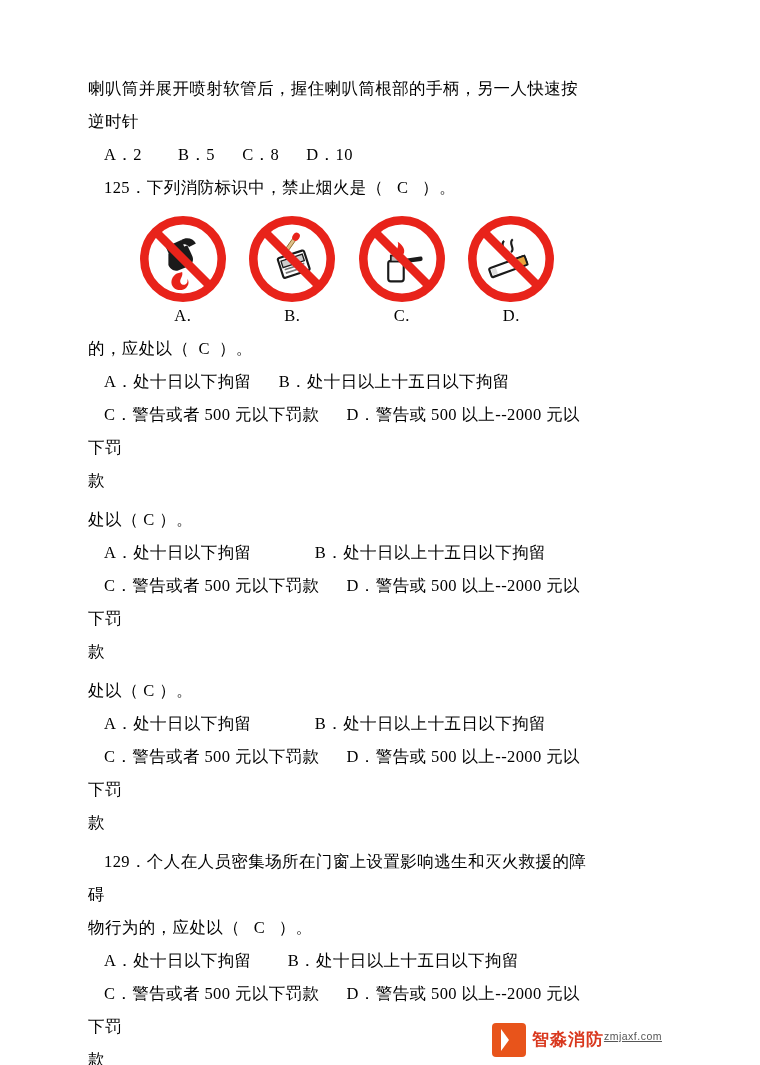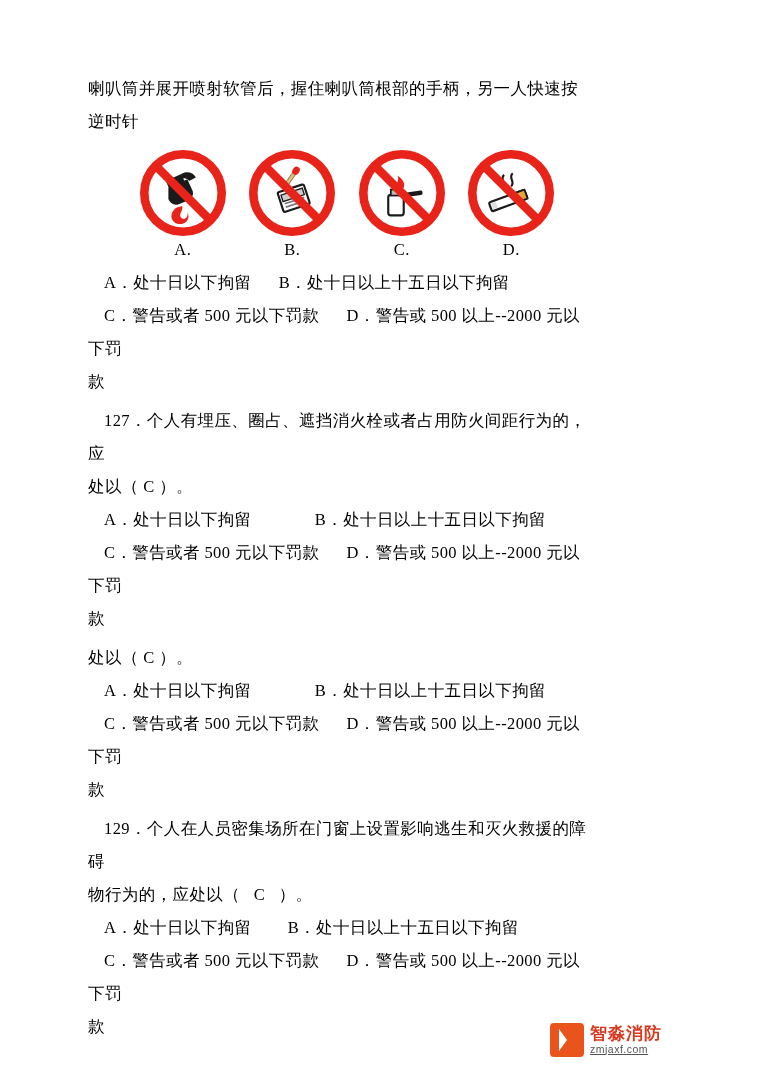--- a/index.html
+++ b/index.html
@@ -101,21 +101,21 @@
     content: "";
     position: absolute;
     left: 9px; top: 6px;
     width: 0; height: 0;
     border-left: 8px solid #ffffff;
     border-top: 11px solid transparent;
     border-bottom: 11px solid transparent;
   }
   .logo-text {
     display: flex;
-    flex-direction: column;
+    flex-direction: row;
     line-height: 1.1;
   }
   .logo-title {
     font-size: 17px;
     color: #d9381e;
     font-family: "Liberation Sans", sans-serif;
     font-weight: bold;
     letter-spacing: 1px;
   }
   .logo-sub {
@@ -125,20 +125,22 @@
     letter-spacing: 0.5px;
     text-decoration: underline;
   }
 </style>
 </head>
 <body>
 
 <div class="page">
 
   <div class="line">喇叭筒并展开喷射软管后，握住喇叭筒根部的手柄，另一人快速按逆时针</div>
+  <div class="line indent-sm">A．2        B．5      C．8      D．10</div>
+  <div class="line indent-sm">125．下列消防标识中，禁止烟火是（   C   ）。</div>
 
   <div class="signs">
 
     <div class="sign-wrap">
       <div class="sign">
         <svg viewBox="0 0 100 100" width="86" height="86">
           <circle cx="50" cy="50" r="45" fill="#ffffff" stroke="#e8231a" stroke-width="10"></circle>
           <g fill="#1a1a1a">
             <path d="M30 36 l18 -8 l4 9 l-18 8 z"></path>
             <path d="M48 28 c6 -4 14 -2 17 4 l-8 4 c-2 -3 -6 -4 -9 -2 z"></path>
@@ -210,27 +212,27 @@
 
   <div class="sign-label-row">
     <div class="sign-label-cell sign-label">A.</div>
     <div class="sign-label-cell sign-label">B.</div>
     <div class="sign-label-cell sign-label">C.</div>
     <div class="sign-label-cell sign-label">D.</div>
   </div>
 
   <div class="spacer-6"></div>
 
+  <div class="line">的，应处以（  C  ）。</div>
   <div class="line indent-sm">A．处十日以下拘留      B．处十日以上十五日以下拘留</div>
   <div class="line indent-sm">C．警告或者 500 元以下罚款      D．警告或 500 以上--2000 元以下罚</div>
   <div class="line">款</div>
 
   <div class="spacer-6"></div>
 
-  <div class="line indent-sm">127．个人有埋压、圈占、遮挡消火栓或者占用防火间距行为的，应</div>
   <div class="line">处以（ C ）。</div>
   <div class="line indent-sm">A．处十日以下拘留              B．处十日以上十五日以下拘留</div>
   <div class="line indent-sm">C．警告或者 500 元以下罚款      D．警告或 500 以上--2000 元以下罚</div>
   <div class="line">款</div>
 
   <div class="spacer-6"></div>
 
   <div class="line">处以（ C ）。</div>
   <div class="line indent-sm">A．处十日以下拘留              B．处十日以上十五日以下拘留</div>
   <div class="line indent-sm">C．警告或者 500 元以下罚款      D．警告或 500 以上--2000 元以下罚</div>

